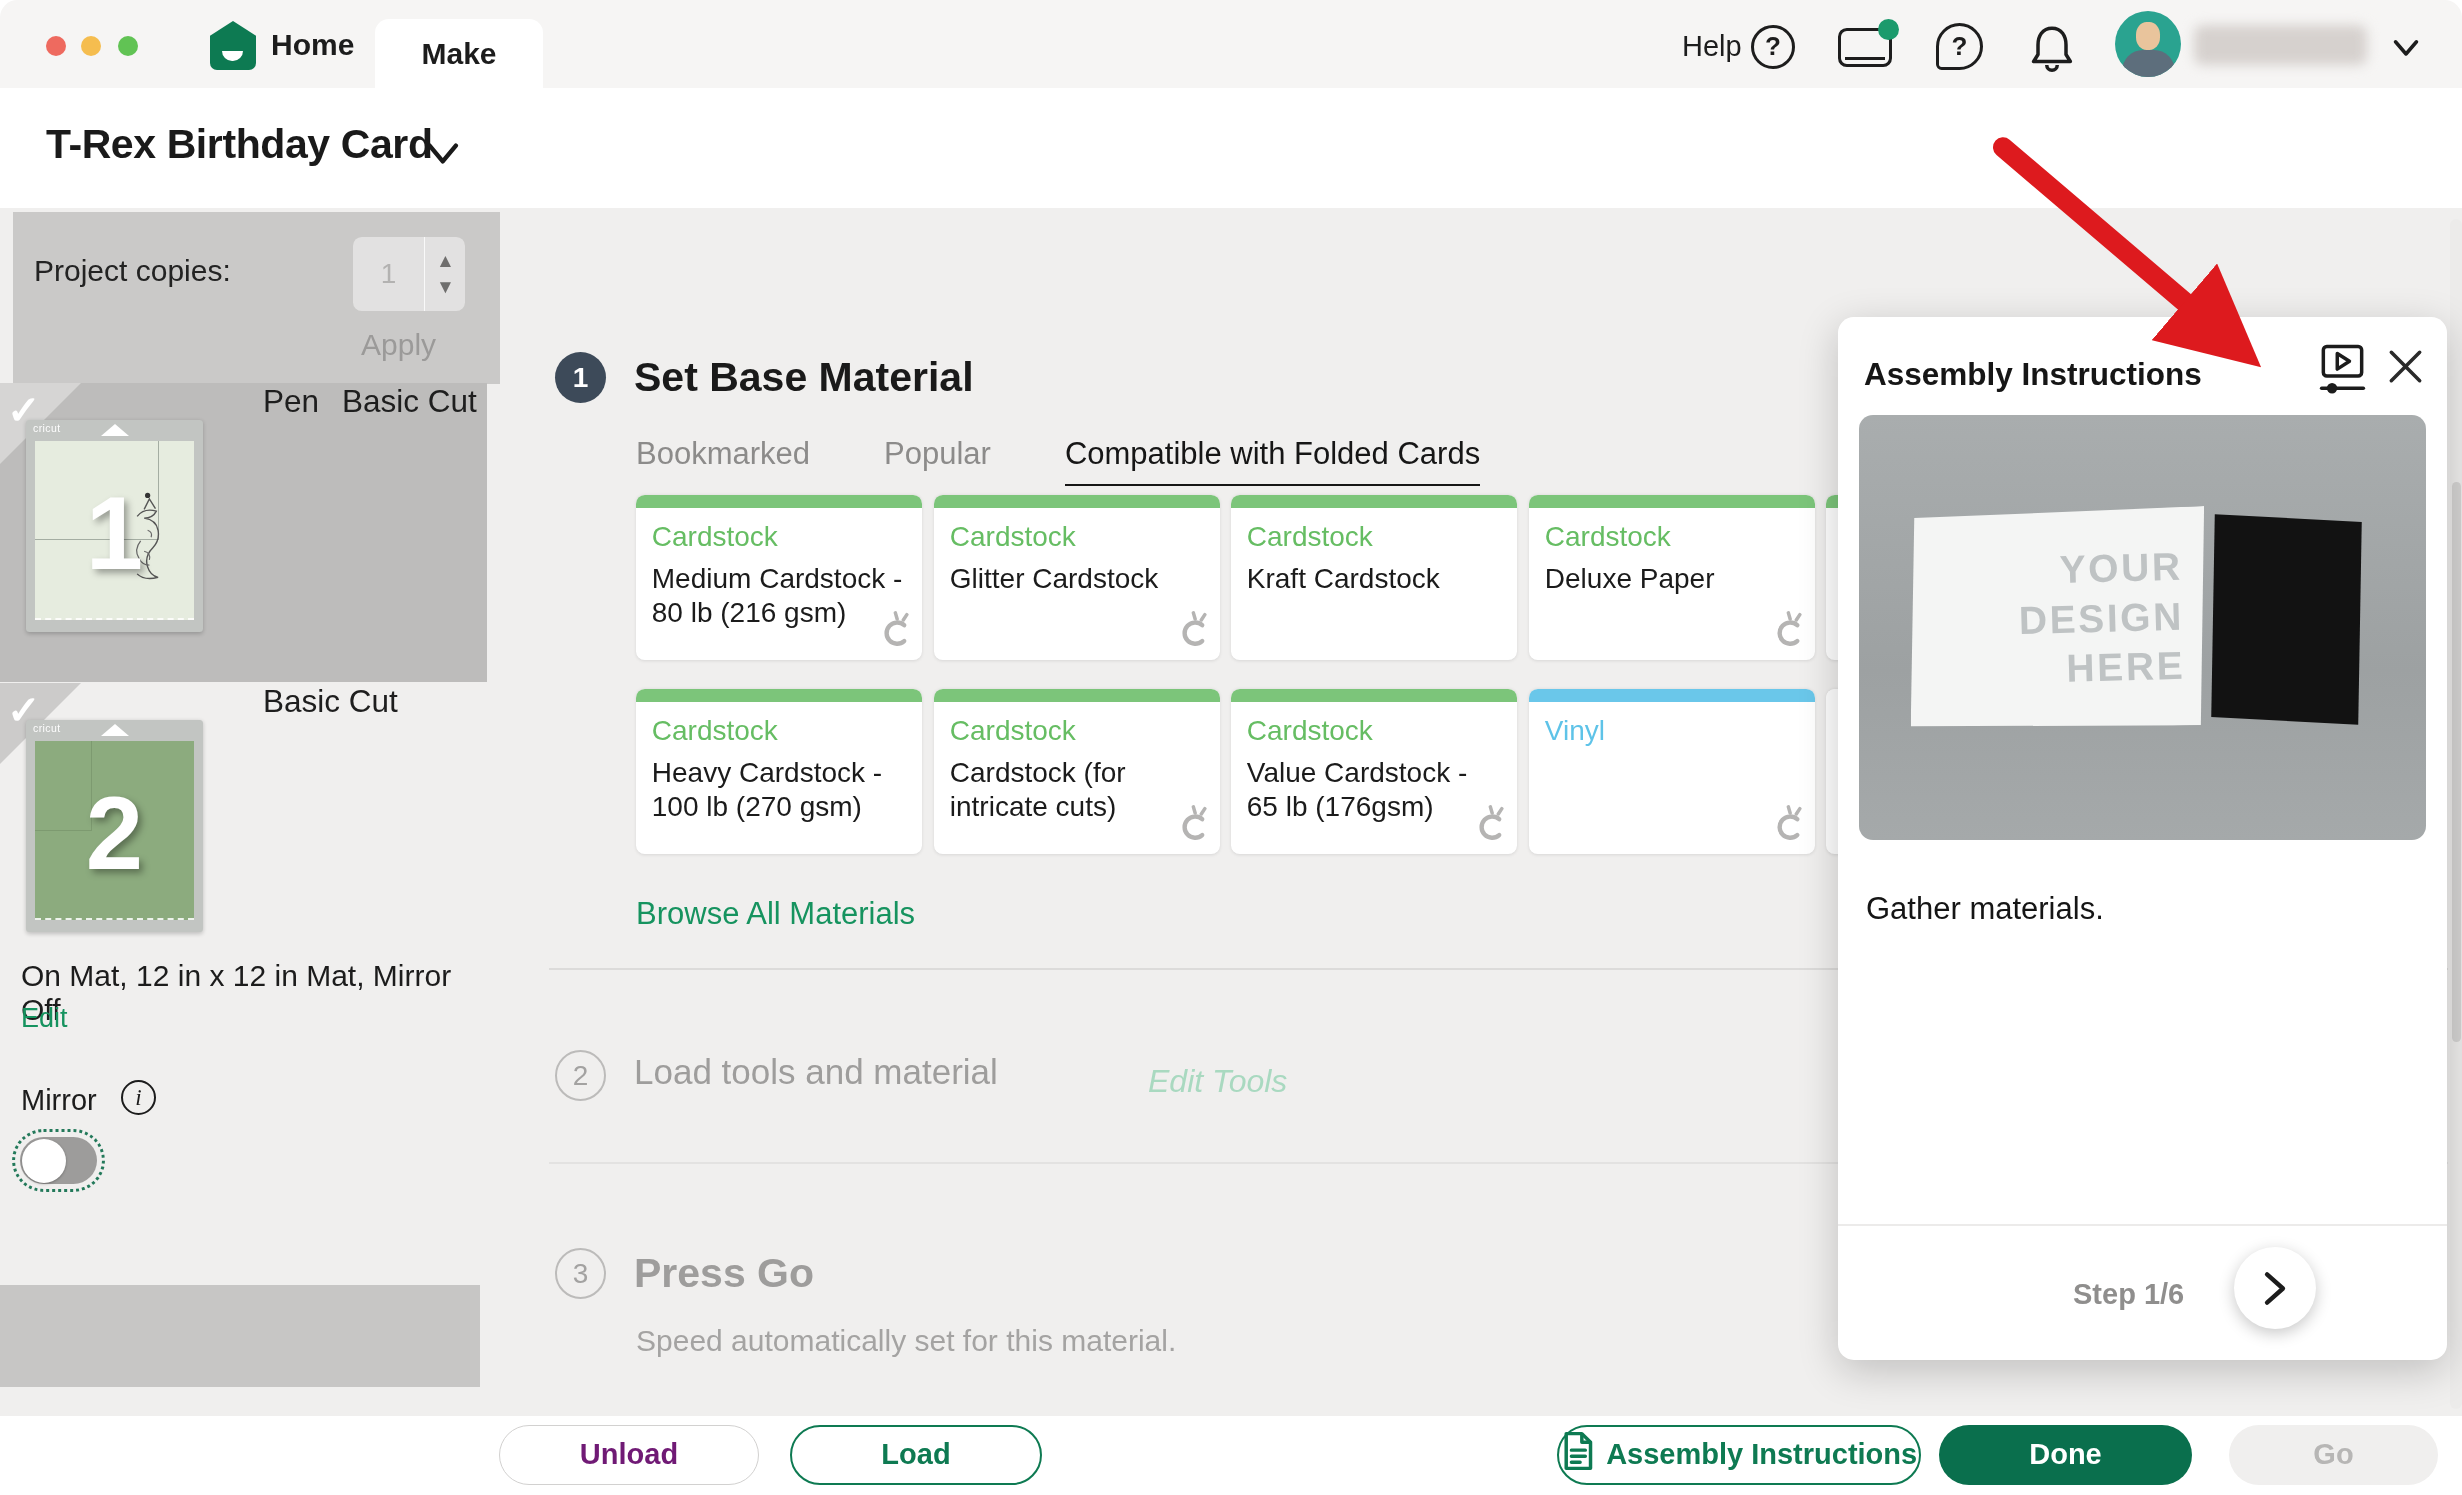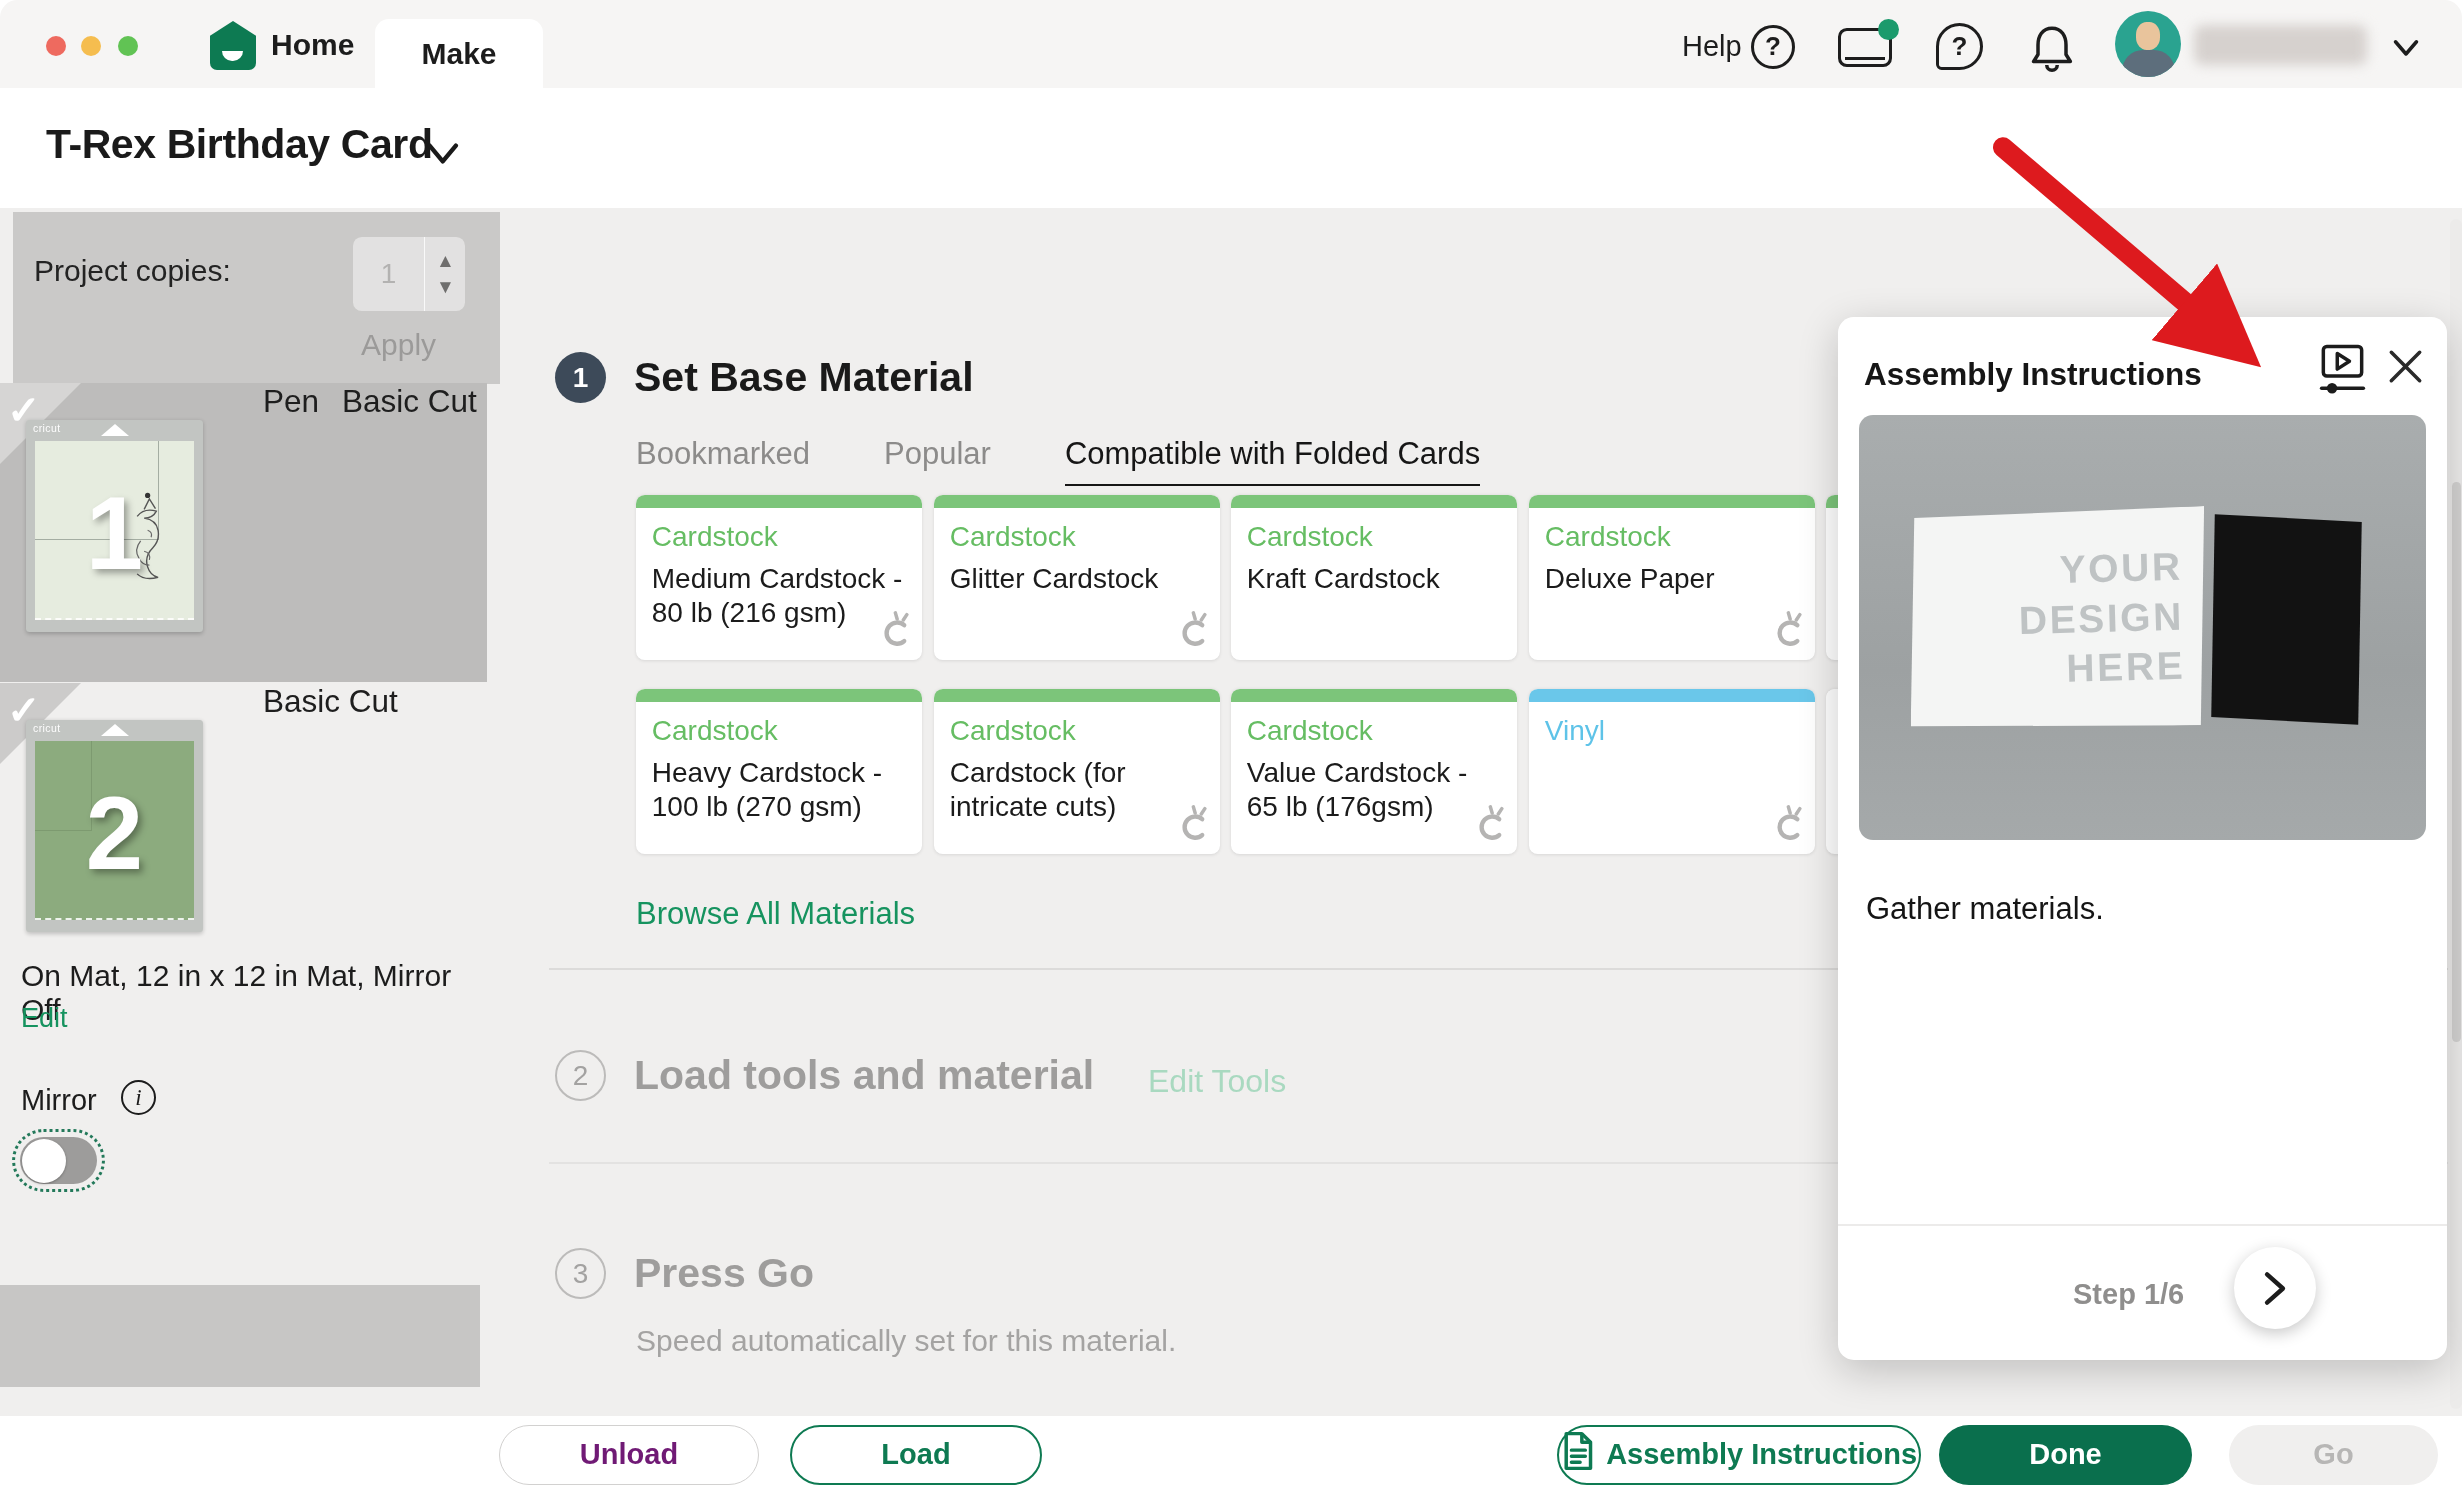--- a/index.html
+++ b/index.html
@@ -122,22 +122,22 @@
   .mcard .cicon { position:absolute; right:8.8px; bottom:7px; }
   .sliver { position:absolute; width:105px; height:165px; background:#fff; border-radius:8.8px 0 0 8.8px;
             box-shadow:0 0.9px 3.5px rgba(0,0,0,0.10); overflow:hidden; }
   .sliver .bar { position:absolute; left:0; top:0; right:0; height:13px; background:#7cc57a; }
   .sliver.plain .bar { background:#fff; }
 
   .browse-link { position:absolute; left:636px; top:896px; font-size:31px; font-weight:500; color:#16935f; }
   .divider { position:absolute; left:549px; width:1899px; height:1.8px; background:#dcdbda; }
   .div1 { top:968px; } .div2 { top:1162px; background:#e3e2e1; }
   .s2-circle { left:555px; top:1050px; }
-  .s2-title { position:absolute; left:634px; top:1052px; font-size:41px; font-weight:700; color:#9e9d9c; }
-  .edit-tools { position:absolute; left:1148px; top:1063px; font-size:32px; color:#a9d9c0; }
+  .s2-title { position:absolute; left:634px; top:1052px; font-size:35px; font-weight:400; color:#9e9d9c; }
+  .edit-tools { position:absolute; left:1148px; top:1063px; font-size:32px; color:#a9d9c0;font-style:italic; }
   .s3-circle { left:555px; top:1248px; }
   .s3-title { position:absolute; left:634px; top:1250px; font-size:41px; font-weight:600; color:#9e9d9c; }
   .s3-note { position:absolute; left:636px; top:1324px; font-size:30px; color:#a4a3a2; }
 
   
   .bottombar { position:absolute; left:0; top:1416px; width:2462px; height:79px; background:#fff; }
   .pill { position:absolute; top:8.8px; height:60px; border-radius:30px; display:flex; align-items:center;
           justify-content:center; font-size:29px; font-weight:700; gap:12.3px; background:#fff; }
   .btn-unload { left:499px; width:260px; border:1.8px solid #d2d1d0; color:#701a75; }
   .btn-load   { left:790px; width:252px; border:2.6px solid #0e7a52; color:#0e7a52; }

